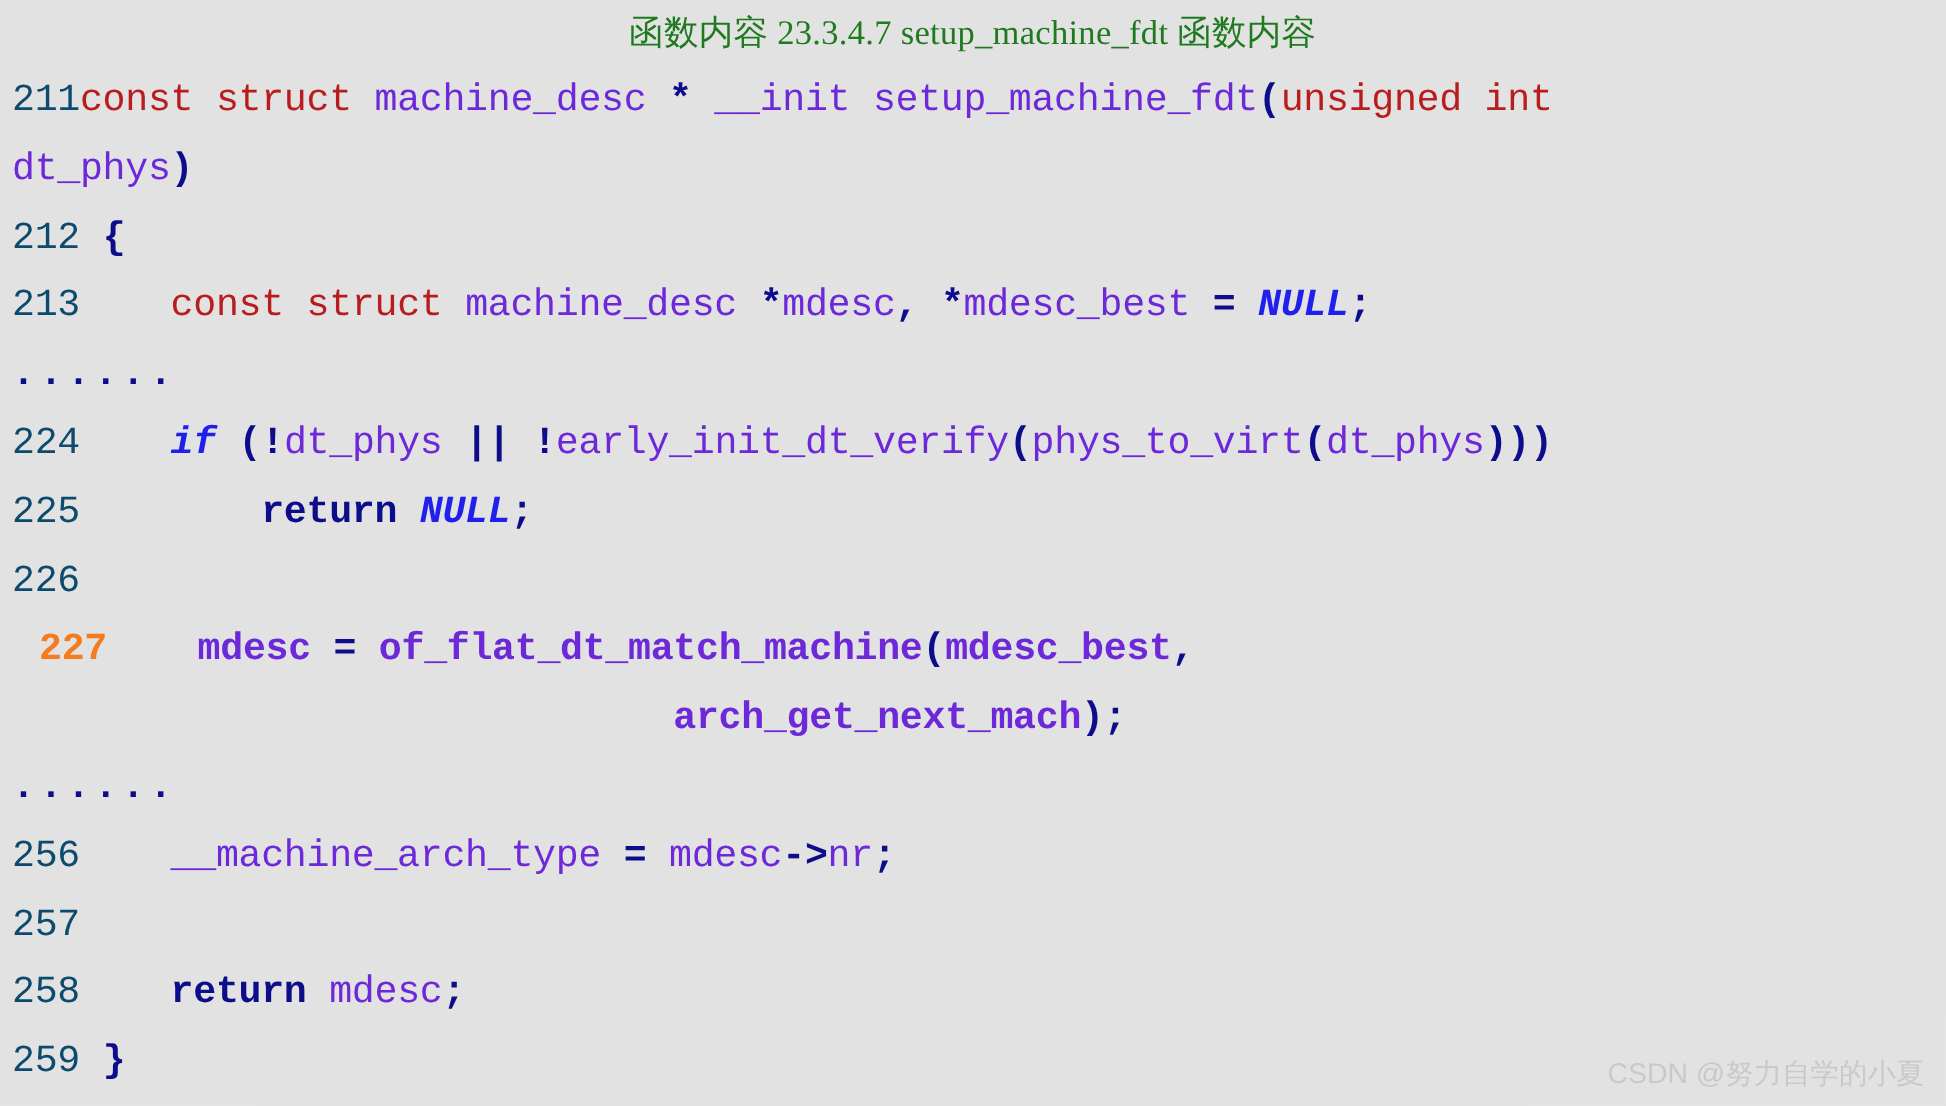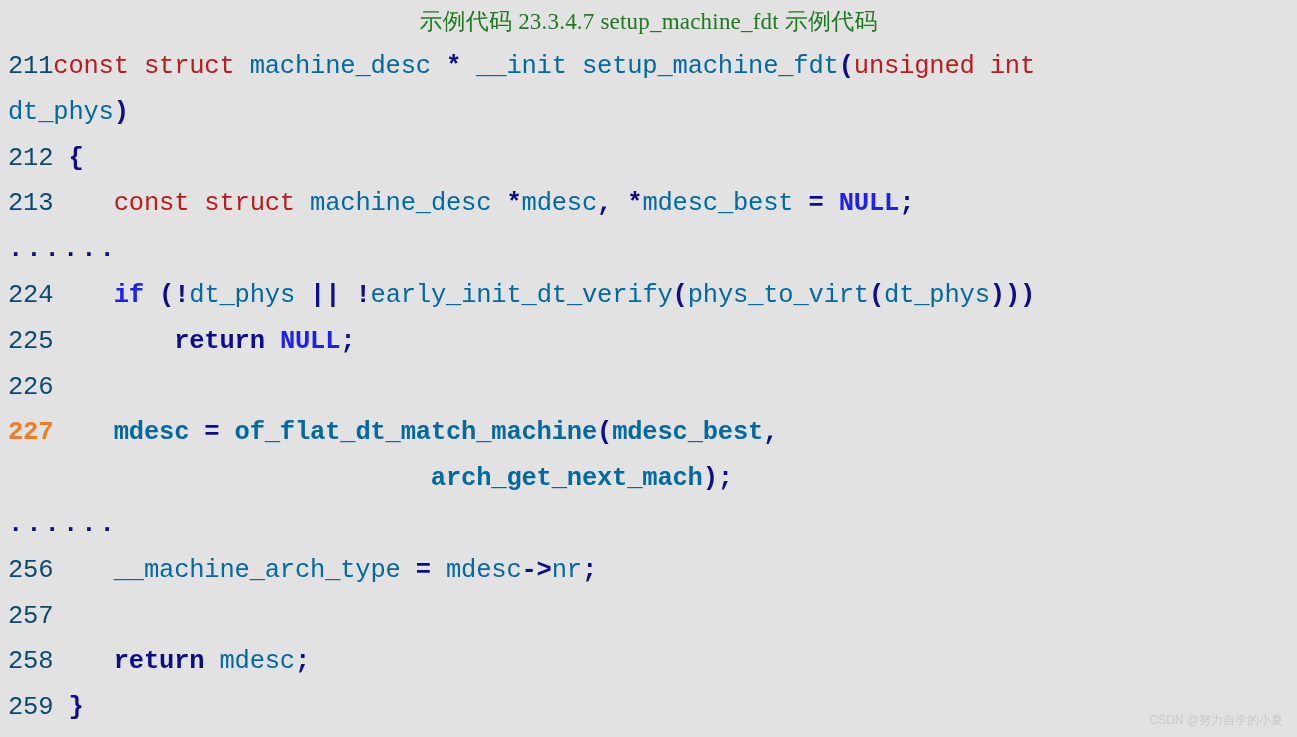--- a/index.html
+++ b/index.html
@@ -45,47 +45,48 @@
   .line {
     height: 45.8px;
     white-space: pre;
   }
   .ln {
     color: #0c4a6e;
   }
   .ln.bold {
     color: #f47b20;
     font-weight: bold;
+    margin-left: 18px;
   }
   .kw      { color: #b91c1c; }
   .op      { color: #0d0d8c; font-weight: bold; }
-  .blu     { color: #2020ee; font-weight: bold; }
-  .plain   { color: #0369a1; }
+  .blu     { color: #2020ee; font-weight: bold; font-style: italic; }
+  .plain   { color: #6d28d9; }
   .bold    { font-weight: bold; }
   .dots {
     color: #0d0d8c;
     font-weight: bold;
     letter-spacing: 3px;
   }
   
   .watermark {
     position: absolute;
     right: 14px;
     bottom: 8px;
     color: #c9c9c9;
     font-family: "Liberation Sans", sans-serif;
-    font-size: 12px;
+    font-size: 19px;
     white-space: nowrap;
     user-select: none;
   }
 </style>
 </head>
 <body>
 
 <div id="page">
 
-  <div class="title">示例代码 23.3.4.7 setup_machine_fdt 示例代码</div>
+  <div class="title">函数内容 23.3.4.7 setup_machine_fdt 函数内容</div>
 
   <div class="code" id="code-block"><div class="line"><span class="ln">211</span><span class="kw">const</span><span class="plain"> </span><span class="kw">struct</span><span class="plain"> machine_desc </span><span class="op">*</span><span class="plain"> __init setup_machine_fdt</span><span class="op">(</span><span class="kw">unsigned</span><span class="plain"> </span><span class="kw">int</span></div><div class="line"><span class="ln"></span><span class="plain">dt_phys</span><span class="op">)</span></div><div class="line"><span class="ln">212</span><span class="plain"> </span><span class="op">{</span></div><div class="line"><span class="ln">213</span><span class="plain">    </span><span class="kw">const</span><span class="plain"> </span><span class="kw">struct</span><span class="plain"> machine_desc </span><span class="op">*</span><span class="plain">mdesc</span><span class="op">,</span><span class="plain"> </span><span class="op">*</span><span class="plain">mdesc_best </span><span class="op">=</span><span class="plain"> </span><span class="blu">NULL</span><span class="op">;</span></div><div class="line"><span class="dots">......</span></div><div class="line"><span class="ln">224</span><span class="plain">    </span><span class="blu">if</span><span class="plain"> </span><span class="op">(</span><span class="op">!</span><span class="plain">dt_phys </span><span class="op">||</span><span class="plain"> </span><span class="op">!</span><span class="plain">early_init_dt_verify</span><span class="op">(</span><span class="plain">phys_to_virt</span><span class="op">(</span><span class="plain">dt_phys</span><span class="op">)))</span></div><div class="line"><span class="ln">225</span><span class="plain">        </span><span class="op">return</span><span class="plain"> </span><span class="blu">NULL</span><span class="op">;</span></div><div class="line"><span class="ln">226</span></div><div class="line bold"><span class="ln bold">227</span><span class="plain">    mdesc </span><span class="op">=</span><span class="plain"> of_flat_dt_match_machine</span><span class="op">(</span><span class="plain">mdesc_best</span><span class="op">,</span></div><div class="line bold"><span class="ln bold"></span><span class="plain">                            arch_get_next_mach</span><span class="op">);</span></div><div class="line"><span class="dots">......</span></div><div class="line"><span class="ln">256</span><span class="plain">    __machine_arch_type </span><span class="op">=</span><span class="plain"> mdesc</span><span class="op">-&gt;</span><span class="plain">nr</span><span class="op">;</span></div><div class="line"><span class="ln">257</span></div><div class="line"><span class="ln">258</span><span class="plain">    </span><span class="op">return</span><span class="plain"> mdesc</span><span class="op">;</span></div><div class="line"><span class="ln">259</span><span class="plain"> </span><span class="op">}</span></div></div>
 
   <div class="watermark">CSDN @努力自学的小夏</div>
 
 </div>
 
 </body></html>

